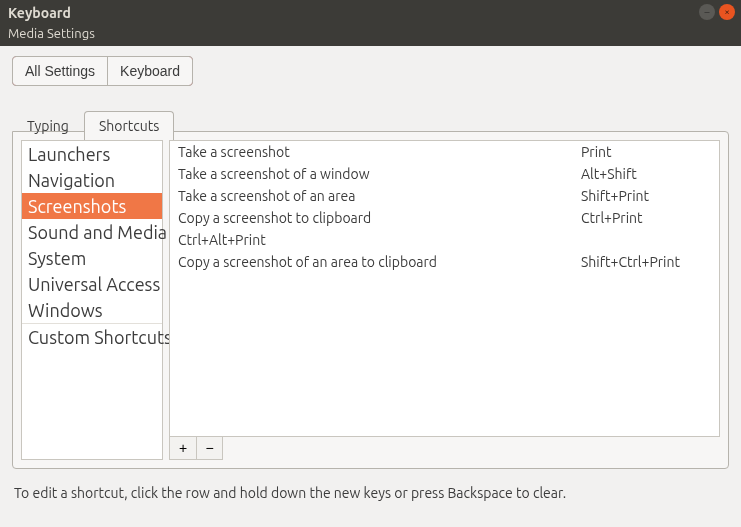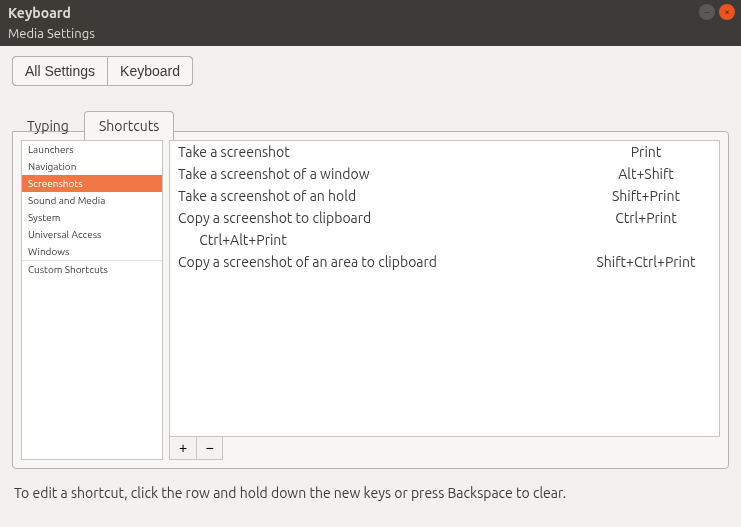--- a/index.html
+++ b/index.html
@@ -14,29 +14,29 @@
   .subtitlebar { background: #3c3b37; height: 20px; color: #dfdbd2; padding: 0 8px; font-size: 13px; display: flex; align-items: flex-start; }
   .toolbar { padding: 10px 12px 6px; display: flex; gap: 0; }
   .seg { display: inline-flex; border: 1px solid #b6b3ac; border-radius: 4px; overflow: hidden; background: #7f1d1d; }
   .seg button { background: #f7f6f5; border: none; padding: 6px 12px; font-size: 14px; color: #3c3c3c; cursor: pointer; }
   .seg button + button { border-left: 1px solid #b6b3ac; }
   .tabs { margin: 10px 12px 0; display: flex; align-items: flex-end; position: relative; }
   .tab { padding: 6px 14px; border: 1px solid #b6b3ac; border-bottom: none; background: #ececea; border-top-left-radius: 4px; border-top-right-radius: 4px; cursor: pointer; position: relative; top: 9px; }
   .tab.inactive { background: transparent; border-color: transparent; }
   .tab.active { background: #f7f6f5; z-index: 2; }
   .panel { margin: 0 12px 8px; border: 1px solid #b6b3ac; border-radius: 0 4px 4px 4px; background: #f7f6f5; padding: 8px; height: 338px; display: flex; gap: 0; }
-  .sidebar { width: 142px; background: #fff; border: 1px solid #c9c6bf; display: flex; flex-direction: column; font-size: 10px; }
+  .sidebar { width: 142px; background: #fff; border: 1px solid #c9c6bf; display: flex; flex-direction: column; font-size: 18px; }
   .sidebar .cat { padding: 3px 6px; cursor: pointer; white-space: nowrap; }
   .sidebar .cat.selected { background: #f07746; color: #fff; }
   .sidebar .sep { border-top: 1px solid #e3e0da; margin: 0; }
   .right { flex: 1; display: flex; flex-direction: column; margin-left: 6px; }
   .shortcut-list { flex: 1; background: #fff; border: 1px solid #c9c6bf; overflow: auto; }
   .shortcut-row { display: flex; padding: 3px 8px; cursor: pointer; }
   .shortcut-row .desc { flex: 1; }
-  .shortcut-row .keys { text-align: center; min-width: 130px; }
+  .shortcut-row .keys { text-align: left; min-width: 130px; }
   .addremove { display: flex; border: 1px solid #c9c6bf; border-top: none; background: #f3f2f0; width: fit-content; }
   .addremove button { width: 26px; height: 22px; border: none; background: #f3f2f0; cursor: pointer; font-size: 14px; line-height: 1; display:flex; align-items:center; justify-content:center; }
   .addremove button + button { border-left: 1px solid #c9c6bf; }
   .hint { padding: 8px 14px 14px; font-size: 14px; color: #3c3c3c; }
 </style>
 </head>
 <body>
 
 <div class="titlebar">
   <span class="title">Keyboard</span>
@@ -78,21 +78,21 @@
     <div class="shortcut-list">
       <div class="shortcut-row">
         <span class="desc">Take a screenshot</span>
         <span class="keys">Print</span>
       </div>
       <div class="shortcut-row">
         <span class="desc">Take a screenshot of a window</span>
         <span class="keys">Alt+Shift</span>
       </div>
       <div class="shortcut-row">
-        <span class="desc">Take a screenshot of an hold</span>
+        <span class="desc">Take a screenshot of an area</span>
         <span class="keys">Shift+Print</span>
       </div>
       <div class="shortcut-row">
         <span class="desc">Copy a screenshot to clipboard</span>
         <span class="keys">Ctrl+Print</span>
       </div>
       <div class="shortcut-row">
         <span class="keys">Ctrl+Alt+Print</span>
       </div>
       <div class="shortcut-row">

